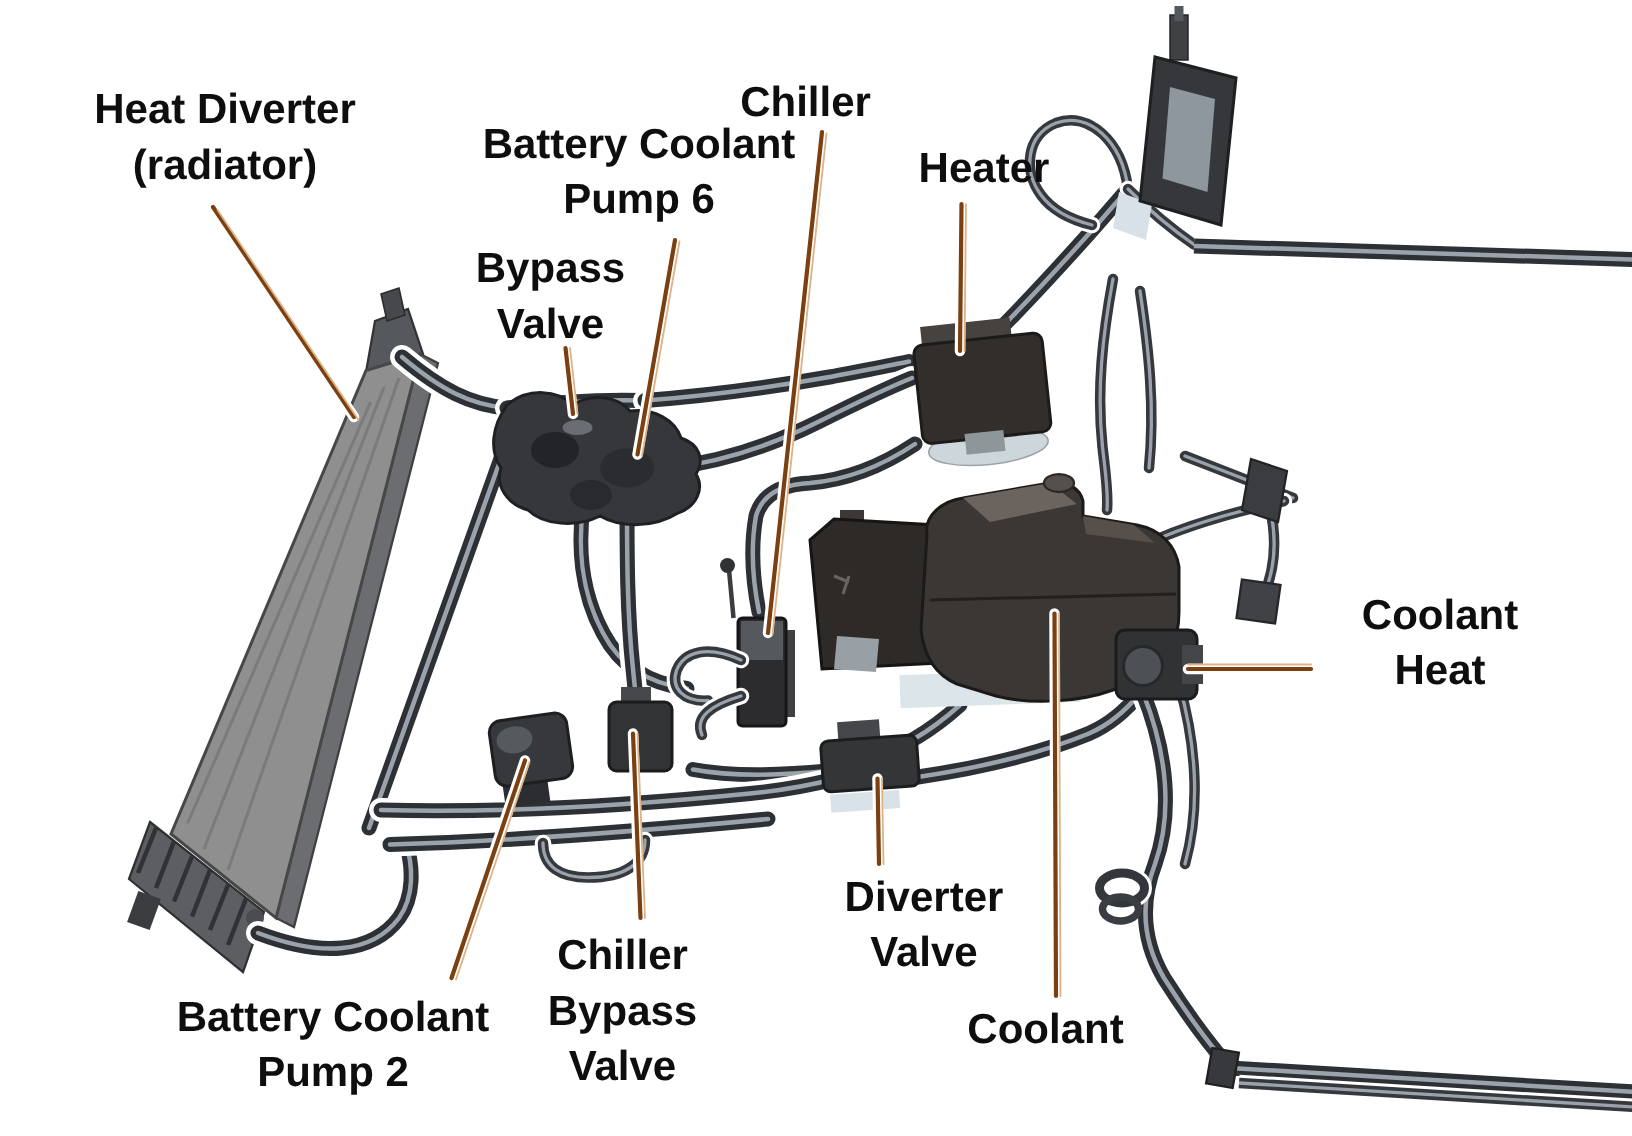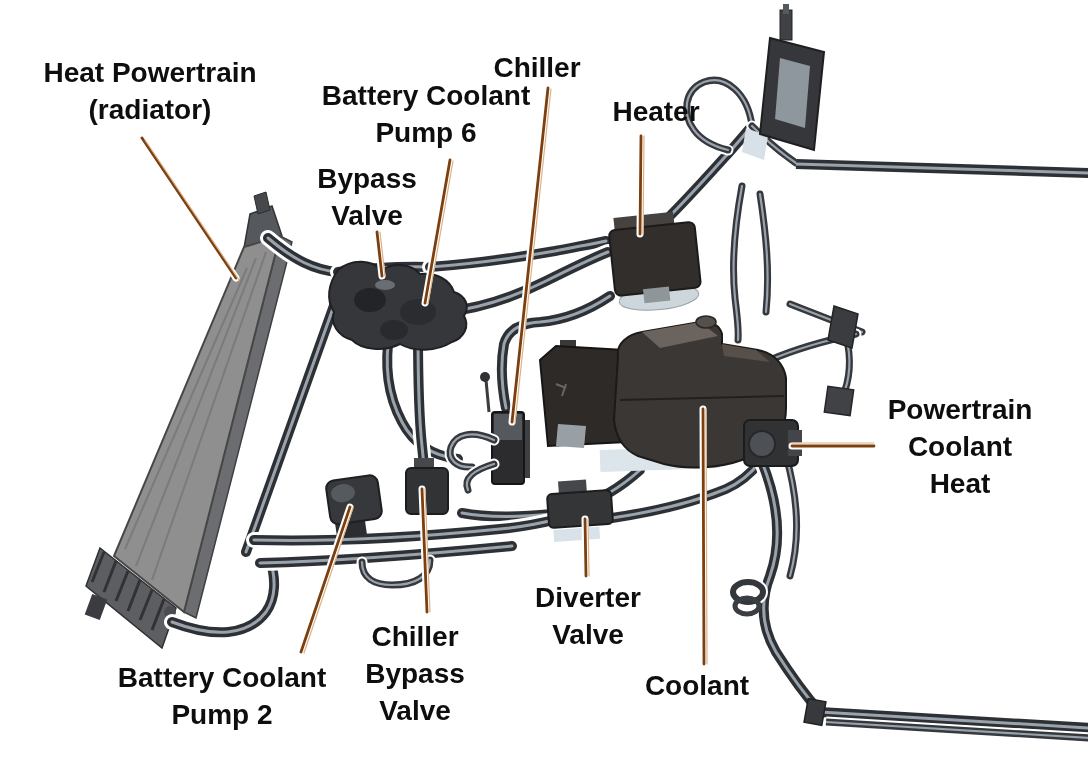--- a/index.html
+++ b/index.html
@@ -311,21 +311,21 @@
       </g>
       <g>
         <path class="lead-c" d="M 704,664 L 703,409"></path>
           <path class="lead" d="M 704,664 L 703,409"></path>
           <path class="lead-h" d="M 707,664 L 706,409"></path>
       </g>
     </g>
   </svg>
 
   <div class="label" style="left:150px;top:54px">
-    <div>Heat Powertrain</div>
+    <div>Heat Diverter</div>
     <div>(radiator)</div>
   </div>
 
   <div class="label" style="left:426px;top:77px">
     <div>Battery Coolant</div>
     <div>Pump 6</div>
   </div>
 
   <div class="label" style="left:367px;top:160px">
     <div>Bypass</div>
@@ -334,37 +334,36 @@
 
   <div class="label" style="left:537px;top:49px">
     <div>Chiller</div>
   </div>
 
   <div class="label" style="left:656px;top:93px">
     <div>Heater</div>
   </div>
 
   <div class="label" style="left:960px;top:391px">
-    <div>Powertrain</div>
     <div>Coolant</div>
     <div>Heat</div>
   </div>
 
   <div class="label" style="left:222px;top:659px">
     <div>Battery Coolant</div>
     <div>Pump 2</div>
   </div>
 
   <div class="label" style="left:415px;top:618px">
     <div>Chiller</div>
     <div>Bypass</div>
     <div>Valve</div>
   </div>
 
-  <div class="label" style="left:588px;top:579px">
+  <div class="label" style="left:616px;top:579px">
     <div>Diverter</div>
     <div>Valve</div>
   </div>
 
   <div class="label" style="left:697px;top:667px">
     <div>Coolant</div>
   </div>
 
 </div>
 

